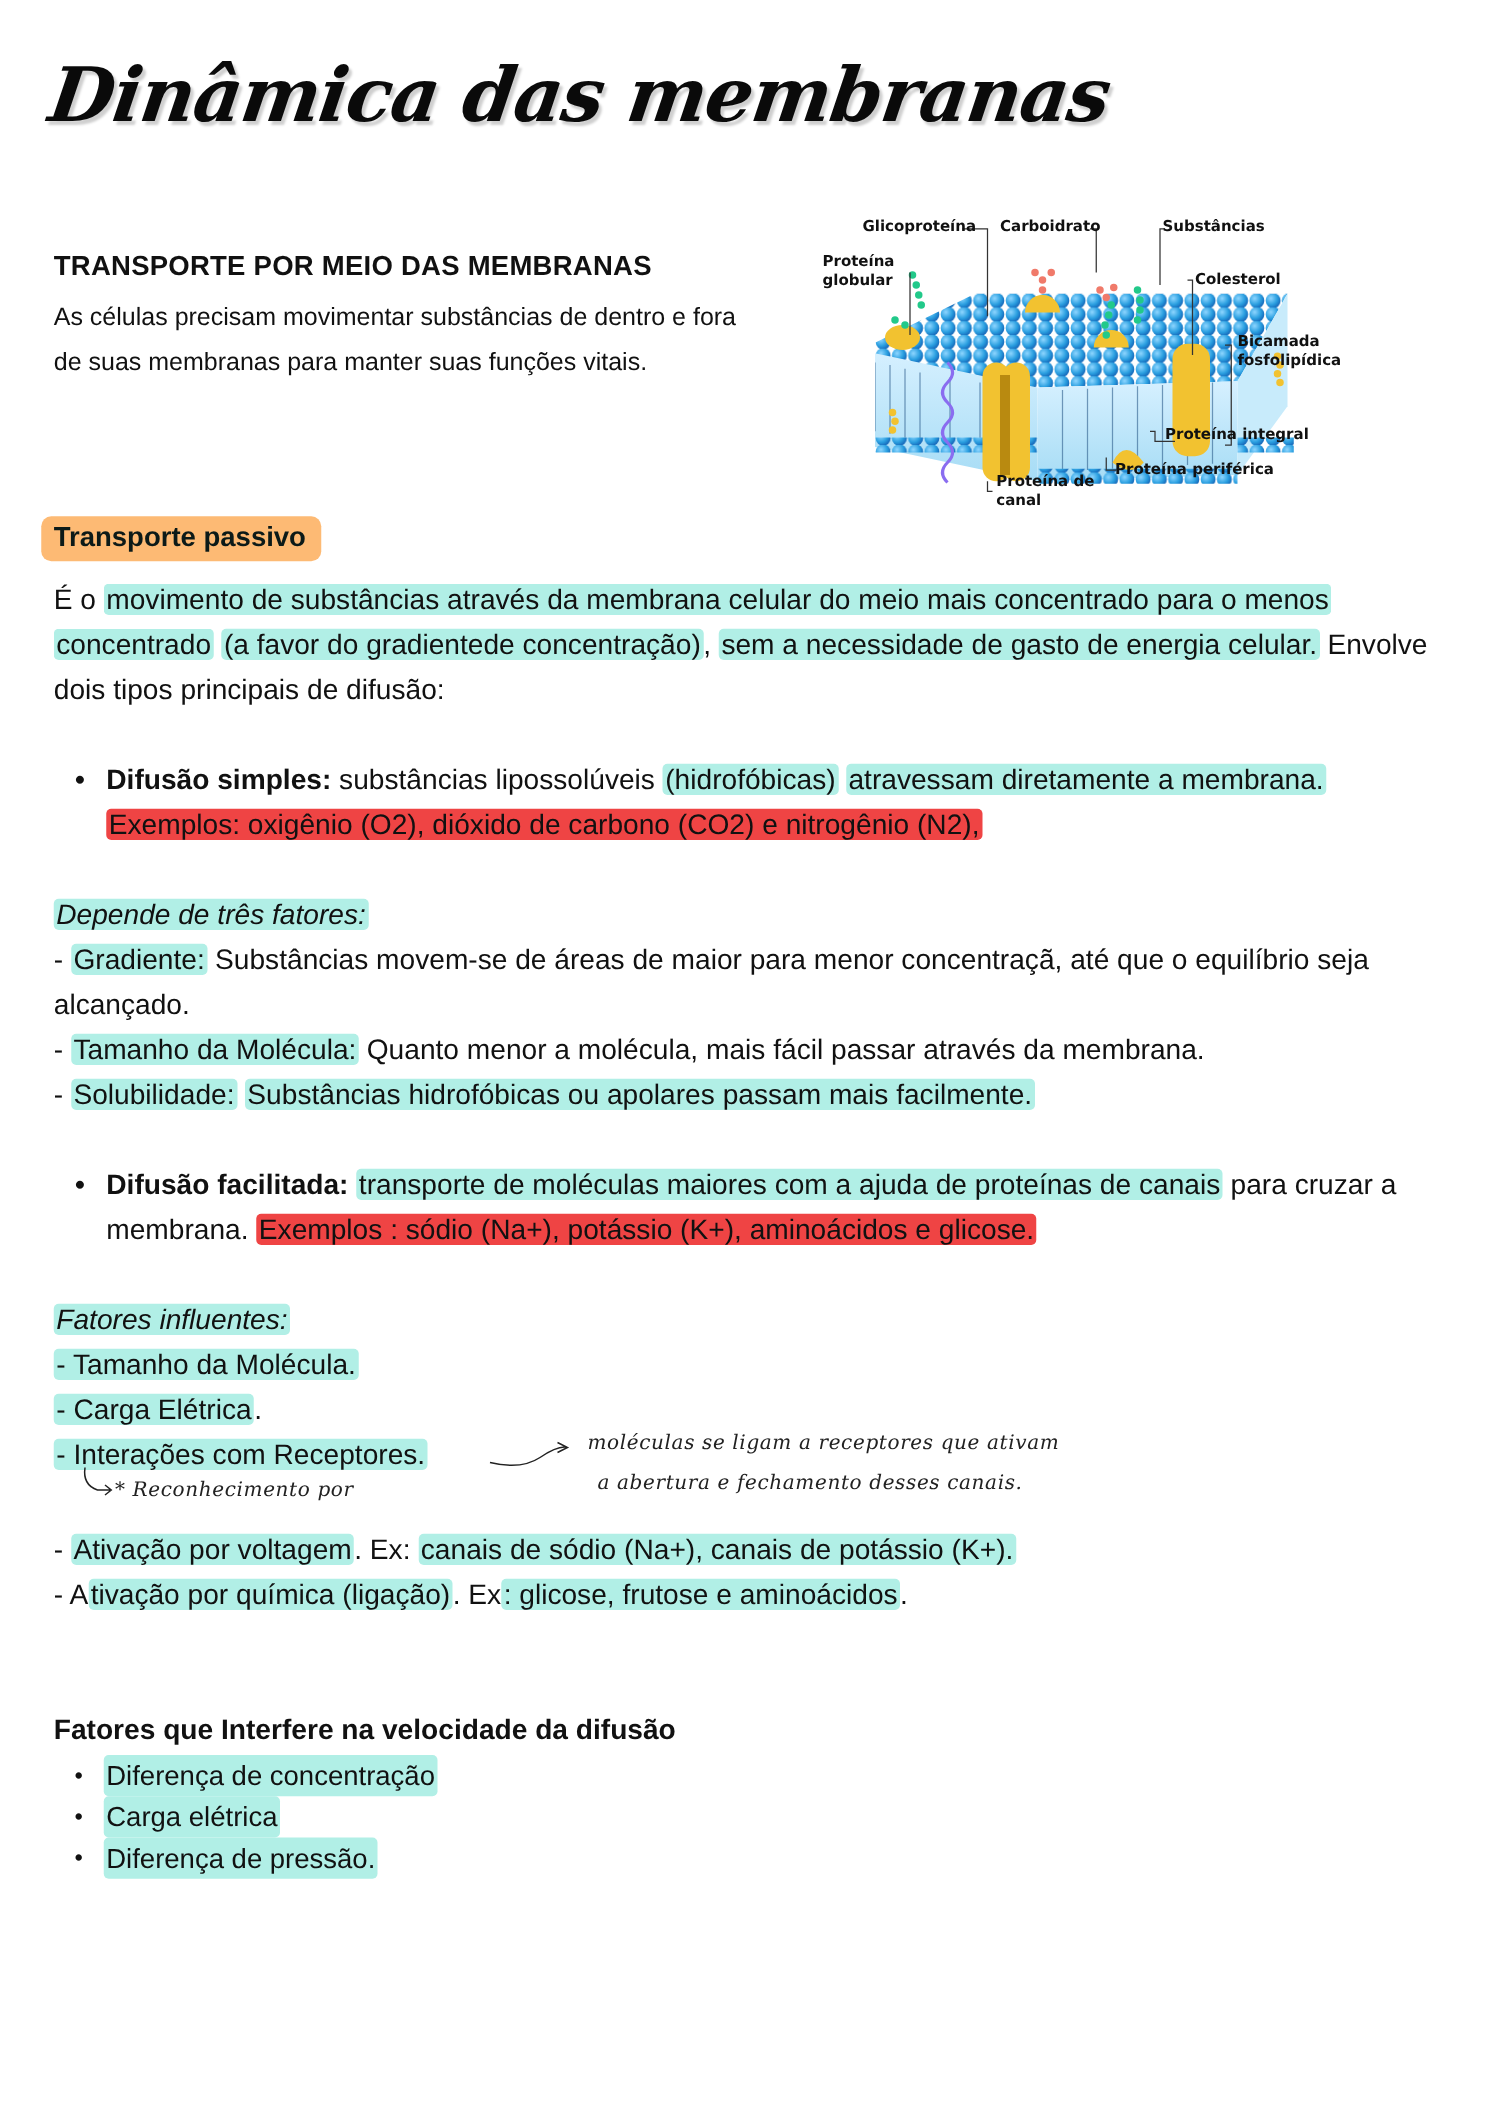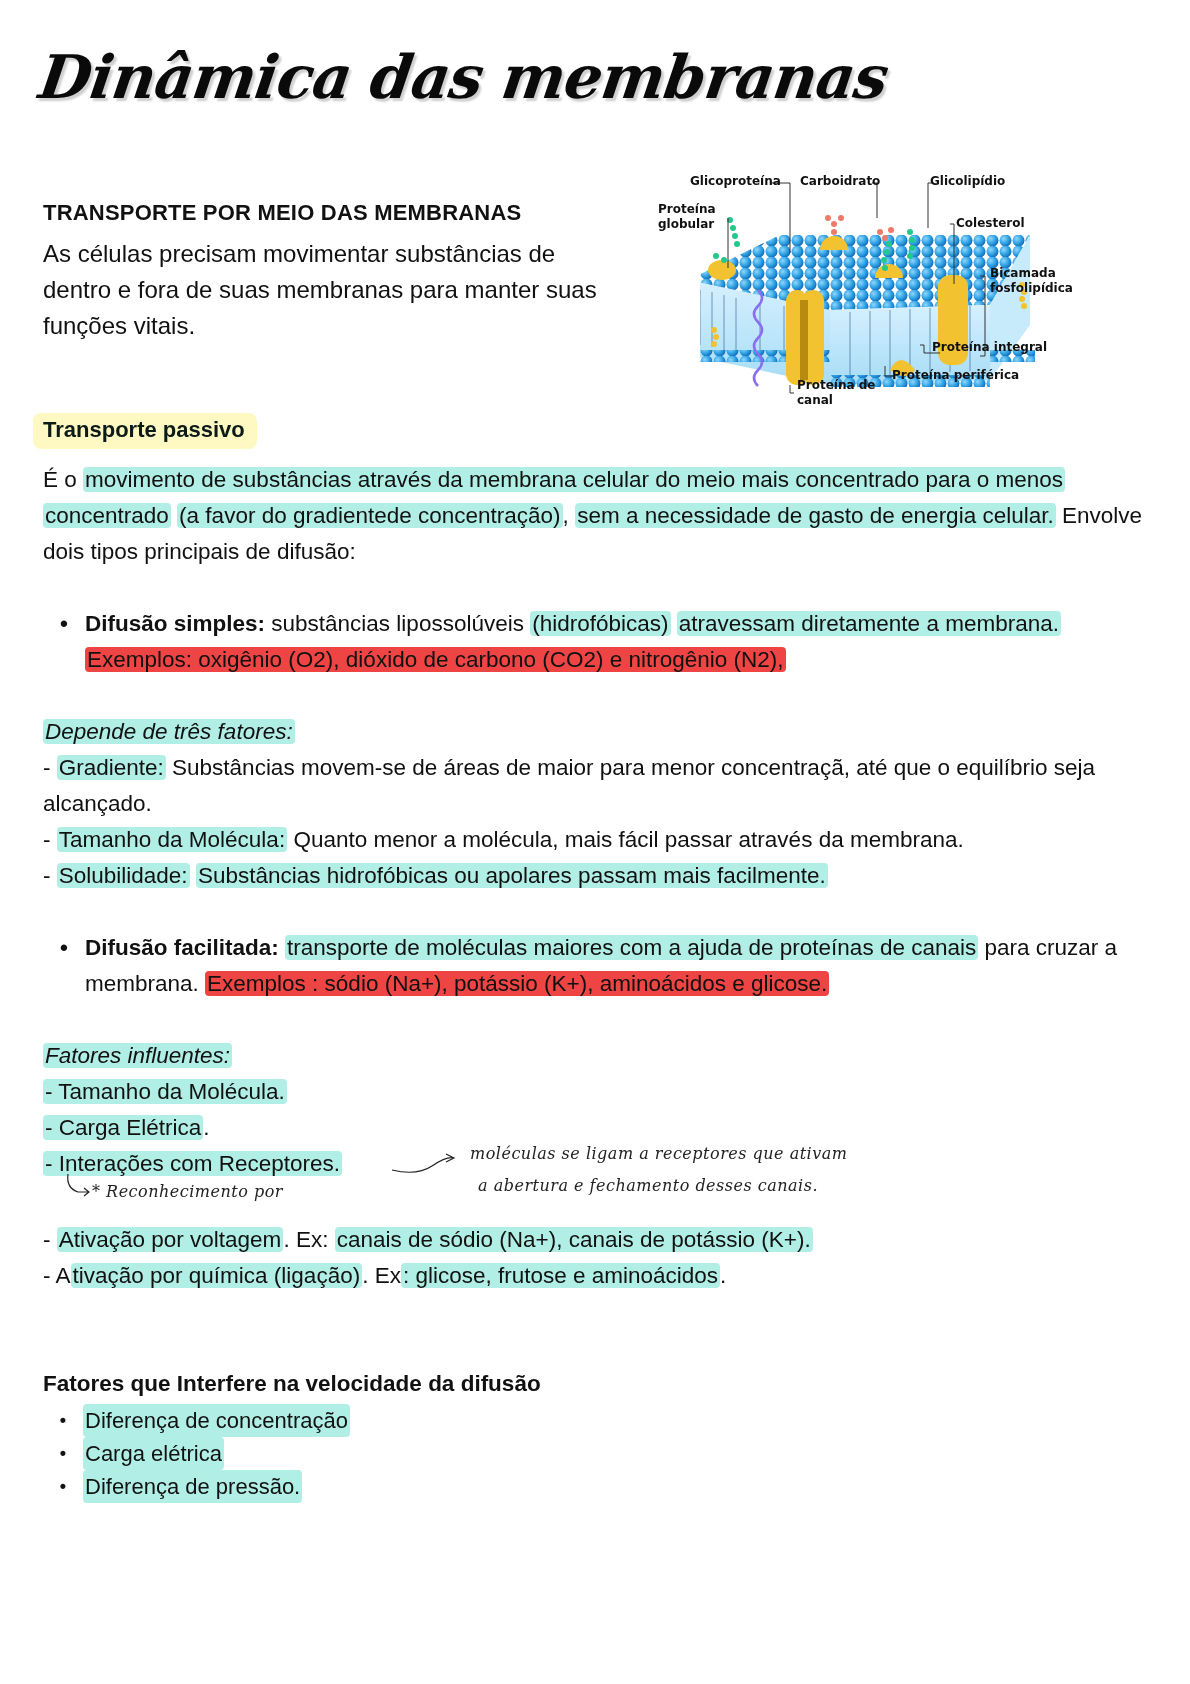--- a/index.html
+++ b/index.html
@@ -2,22 +2,22 @@
 <html><head>
 <meta charset="utf-8">
 <style>
   html, body { margin:0; padding:0; background:#ffffff; }
   body { width:1190px; height:1684px; position:relative; overflow:hidden;
          font-family:"DejaVu Sans", sans-serif; color:#111; }
   .abs { position:absolute; }
   .title { left:40px; top:42px; font-family:"DejaVu Serif", serif; font-style:italic; font-weight:bold;
            font-size:60px; letter-spacing:-1px; color:#0a0a0a; text-shadow:3px 3px 2px #cfcfcf; transform:skewX(-8deg); }
   .h-upper { left:43px; top:200px; font-family:"Liberation Sans", sans-serif; font-weight:bold; font-size:22px; letter-spacing:0.2px;text-align:center; }
-  .intro { left:43px; top:236px; width:560px; font-family:"Liberation Sans", sans-serif; font-size:24px; line-height:36px; }
-  .pill { left:33px; top:413px; background:#fef9c3; border-radius:8px; padding:4px 12px 6px 10px;
+  .intro { left:43px; top:236px; width:560px; font-family:"Liberation Sans", sans-serif; font-size:20px; line-height:36px; }
+  .pill { left:33px; top:413px; background:#fdba74; border-radius:8px; padding:4px 12px 6px 10px;
           font-family:"Liberation Sans", sans-serif; font-weight:bold; font-size:22px; color:#0c1a18; }
   .para { left:43px; width:1120px; font-family:"Liberation Sans", sans-serif; font-size:22.5px; line-height:36px; }
   .hl { background:#b1efe6; border-radius:4px; padding:0 2px; box-decoration-break:clone; -webkit-box-decoration-break:clone; }
   .hr { background:#ef4444; border-radius:4px; padding:0 2px; box-decoration-break:clone; -webkit-box-decoration-break:clone; }
   .bullet-row { display:flex; }
   .dot { width:42px; flex:none; text-align:center; font-weight:bold; }
   .b { font-weight:bold; }
   .i { font-style:italic; }
   .hand { font-family:"DejaVu Serif", serif; font-style:italic; font-size:16px; color:#222; letter-spacing:0.5px; }
   .diagram { left:700px; top:148px; width:450px; height:260px;margin-top:32px; }
@@ -121,21 +121,21 @@
       <path d="M28,38 v50"></path>
       <path d="M250,44 h4 v60"></path>
       <path d="M280,96 h5 v80 h-5"></path>
       <path d="M220,165 h4 v8 h16"></path>
       <path d="M185,186 v10 h8"></path>
       <path d="M90,205 v8 h4"></path>
     </g>
   </svg>
   <div class="lbl" style="left:-10px;top:-6px;">Glicoproteína</div>
   <div class="lbl" style="left:100px;top:-6px;">Carboidrato</div>
-  <div class="lbl" style="left:230px;top:-6px;">Glicolipídio</div>
+  <div class="lbl" style="left:230px;top:-6px;">Substâncias</div>
   <div class="lbl" style="left:-42px;top:22px;white-space:pre;">Proteína
 globular</div>
   <div class="lbl" style="left:256px;top:36px;">Colesterol</div>
   <div class="lbl" style="left:290px;top:86px;white-space:pre;">Bicamada
 fosfolipídica</div>
   <div class="lbl" style="left:232px;top:160px;">Proteína integral</div>
   <div class="lbl" style="left:192px;top:188px;">Proteína periférica</div>
   <div class="lbl" style="left:97px;top:198px;white-space:pre;">Proteína de
 canal</div>
 </div>

